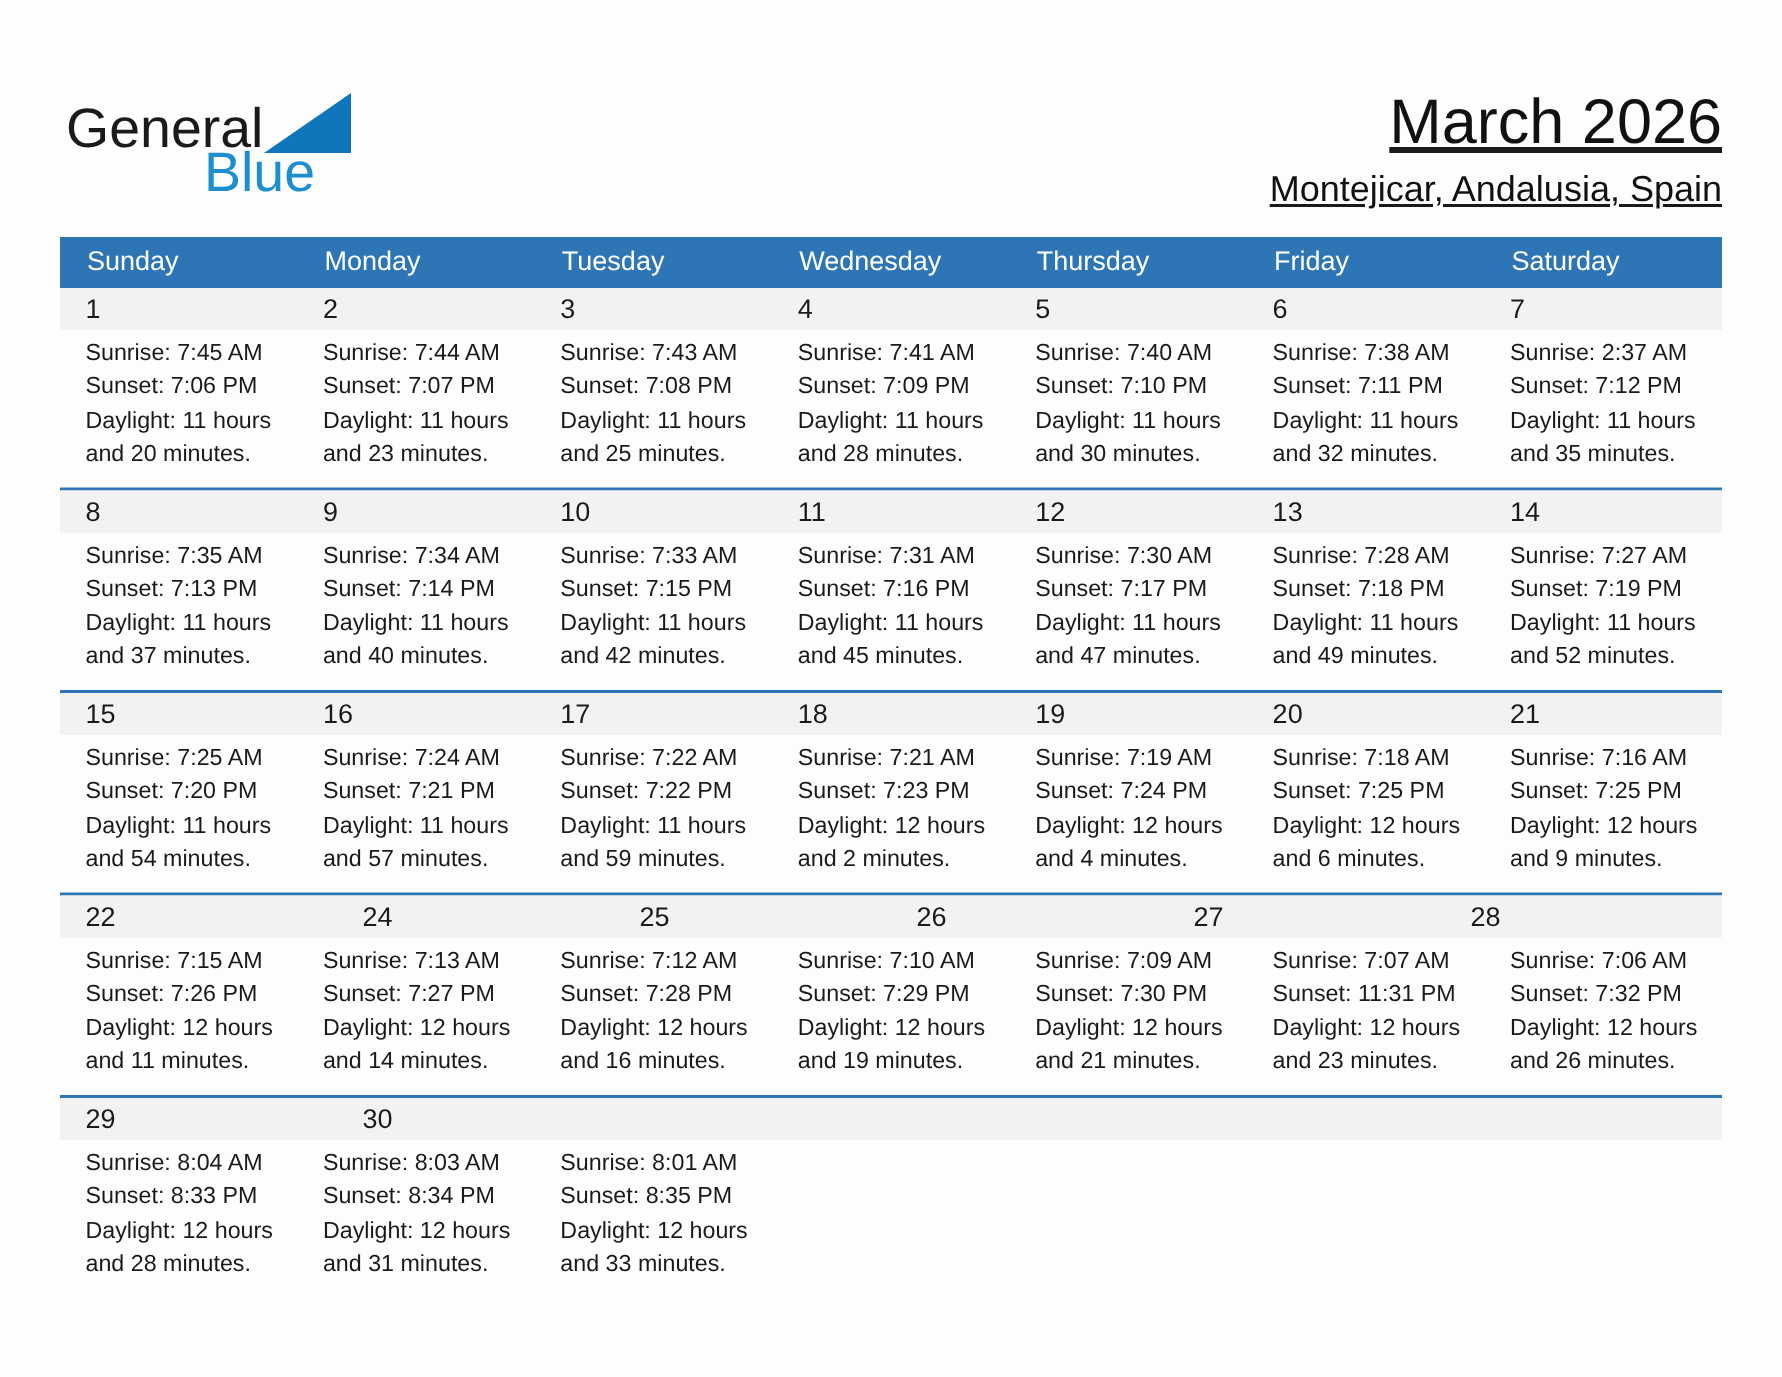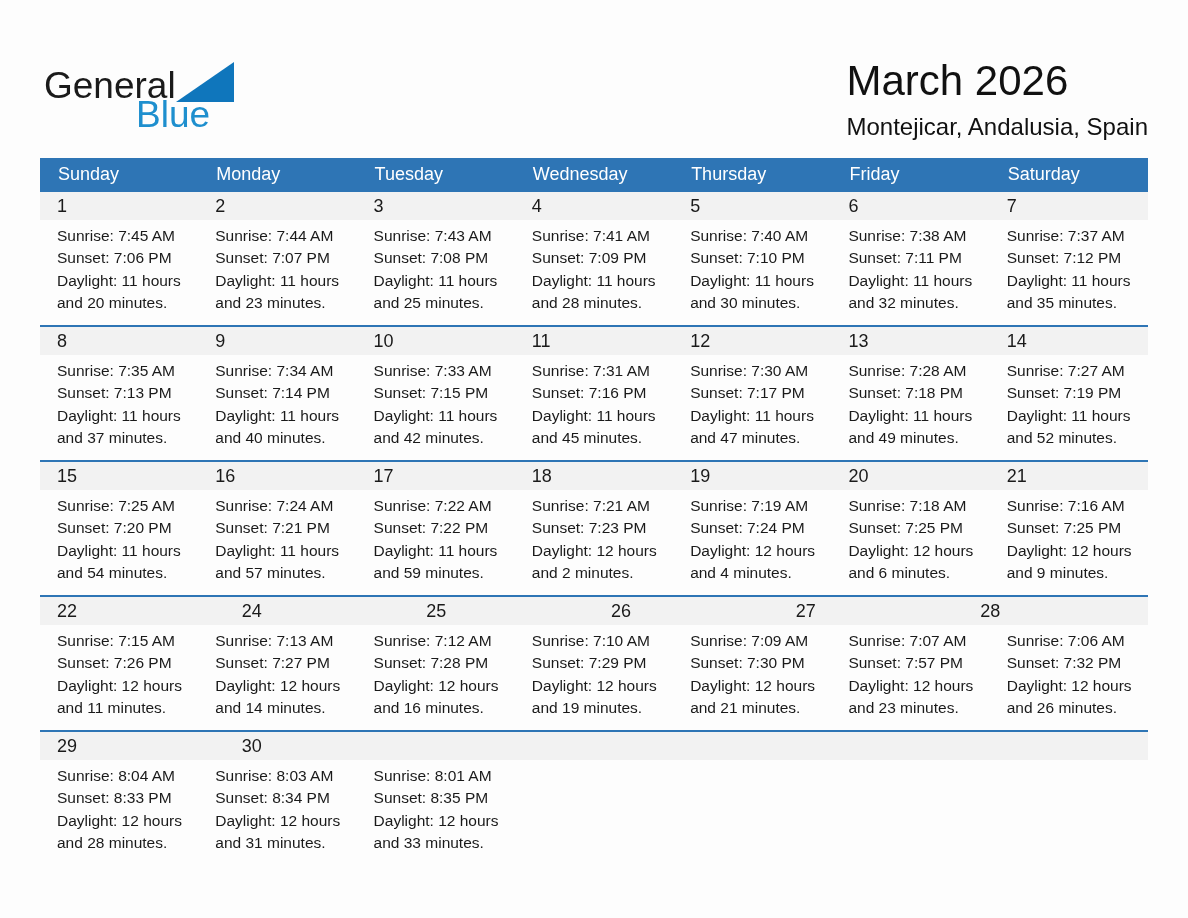--- a/index.html
+++ b/index.html
@@ -16,21 +16,21 @@
   .page{position:relative;width:1188px;height:918px;background:#fdfdfd;overflow:hidden;}
 
   
   .logo{position:absolute;left:44px;top:62px;}
   .logo-top{display:flex;align-items:flex-end;}
   .logo-general{font-size:37px;line-height:1;color:#1a1a1a;}
   .tri{width:0;height:0;border-bottom:40px solid var(--logo-tri);border-left:58px solid transparent;margin-left:0px;margin-bottom:2px;}
   .logo-blue{font-size:37px;line-height:1;color:var(--logo-blue);margin-top:-8px;margin-left:92px;}
 
   
-  .title-block{position:absolute;top:57px;right:40px;}
+  .title-block{position:absolute;top:57px;right:40px;text-align:right;text-decoration:underline;}
   .month-title{font-size:42px;line-height:48px;color:#111;}
   .location-subtitle{font-size:24px;line-height:30px;margin-top:7px;color:#111;}
 
   
   .calendar{position:absolute;left:40px;top:158px;width:1108px;}
   .weekday-row{display:flex;background:var(--header-blue);height:32px;}
   .wd{flex:1;color:var(--header-text);font-size:18px;line-height:32px;padding-left:18px;overflow:hidden;white-space:nowrap;}
   .week-row{border-top:2px solid var(--line-blue);height:135px;}
   .band{display:flex;background:var(--band-gray);height:28px;}
   .band .num{flex:1;font-size:18px;line-height:29px;padding-left:17px;color:#1a1a1a;}
@@ -108,21 +108,21 @@
               <div class="line">Daylight: 11 hours</div>
               <div class="line">and 30 minutes.</div>
             </div>
             <div class="daybody">
               <div class="line">Sunrise: 7:38 AM</div>
               <div class="line">Sunset: 7:11 PM</div>
               <div class="line">Daylight: 11 hours</div>
               <div class="line">and 32 minutes.</div>
             </div>
             <div class="daybody">
-              <div class="line">Sunrise: 7:37 AM</div>
+              <div class="line">Sunrise: 2:37 AM</div>
               <div class="line">Sunset: 7:12 PM</div>
               <div class="line">Daylight: 11 hours</div>
               <div class="line">and 35 minutes.</div>
             </div>
           </div>
         </div>
         <div class="week-row">
           <div class="band">
             <div class="num">8</div>
             <div class="num">9</div>
@@ -267,21 +267,21 @@
               <div class="line">and 19 minutes.</div>
             </div>
             <div class="daybody">
               <div class="line">Sunrise: 7:09 AM</div>
               <div class="line">Sunset: 7:30 PM</div>
               <div class="line">Daylight: 12 hours</div>
               <div class="line">and 21 minutes.</div>
             </div>
             <div class="daybody">
               <div class="line">Sunrise: 7:07 AM</div>
-              <div class="line">Sunset: 7:57 PM</div>
+              <div class="line">Sunset: 11:31 PM</div>
               <div class="line">Daylight: 12 hours</div>
               <div class="line">and 23 minutes.</div>
             </div>
             <div class="daybody">
               <div class="line">Sunrise: 7:06 AM</div>
               <div class="line">Sunset: 7:32 PM</div>
               <div class="line">Daylight: 12 hours</div>
               <div class="line">and 26 minutes.</div>
             </div>
           </div>

